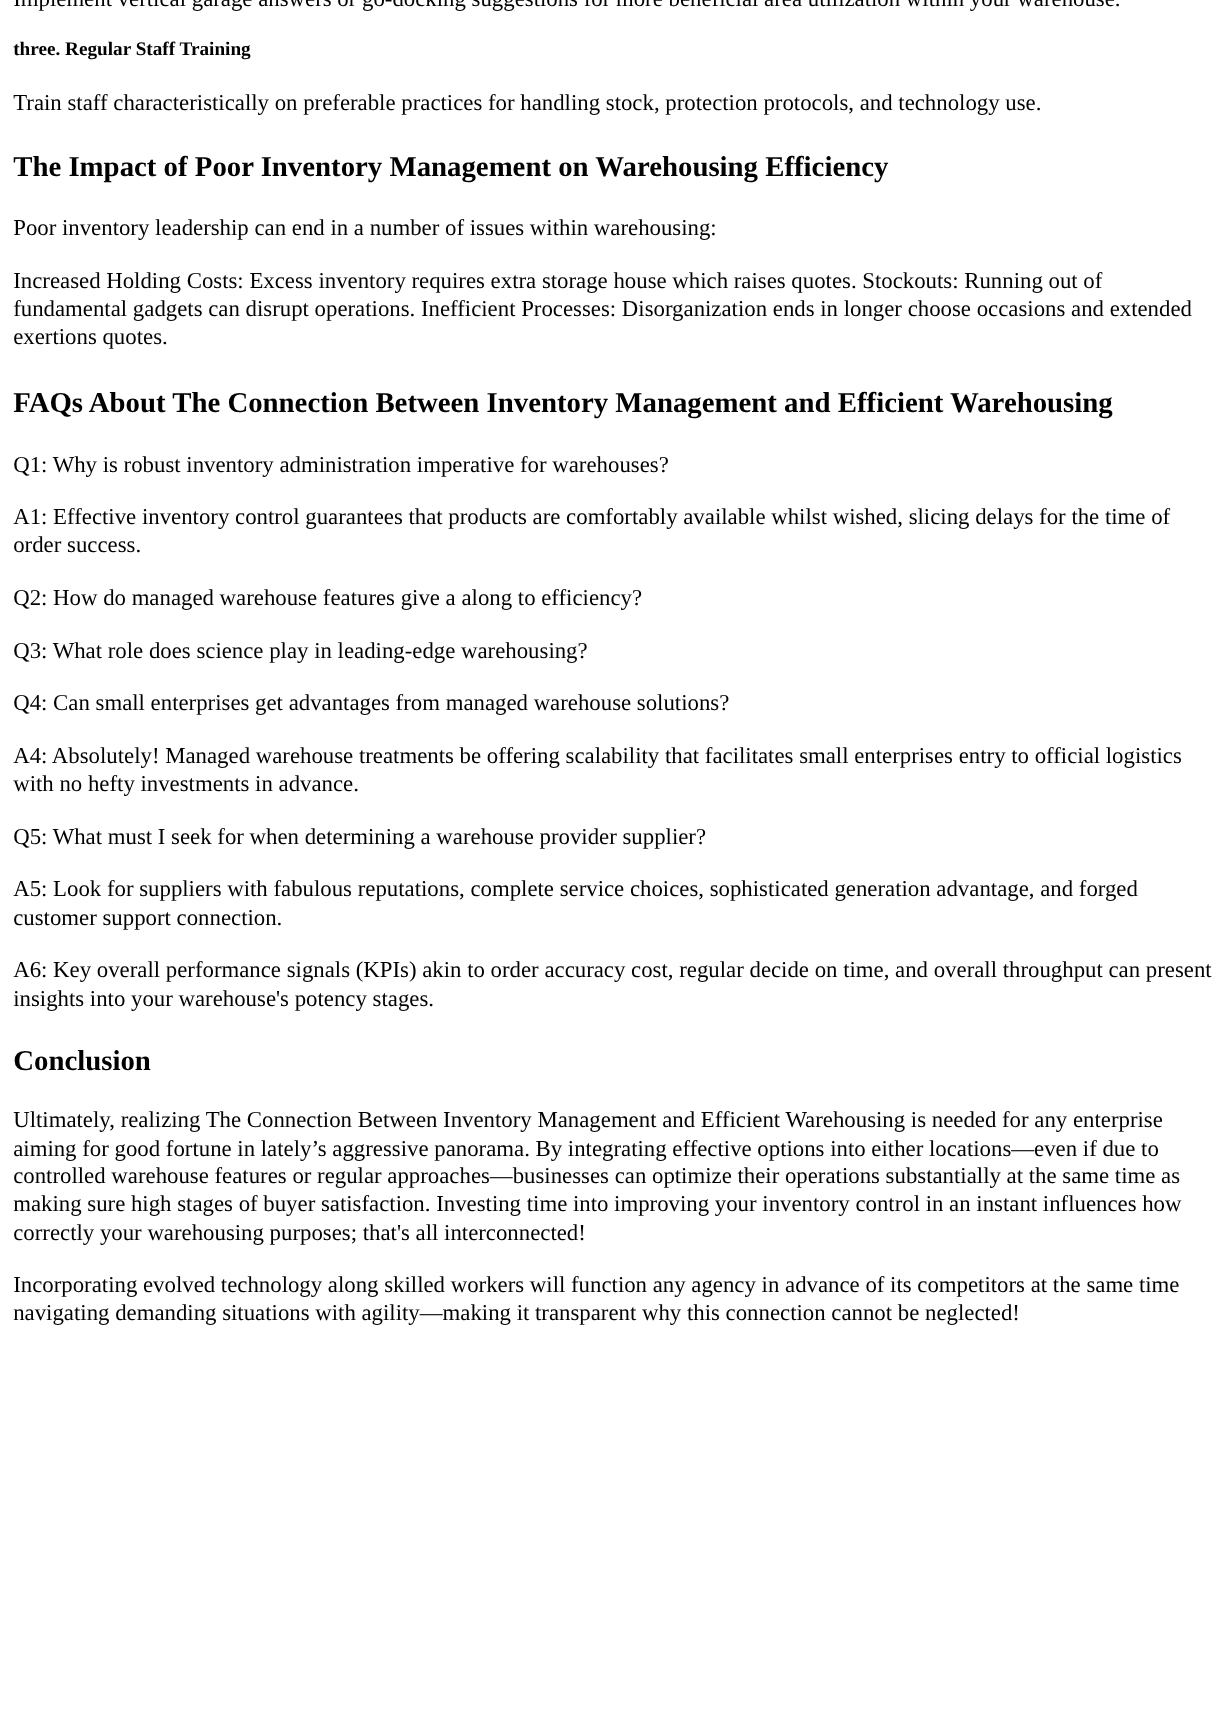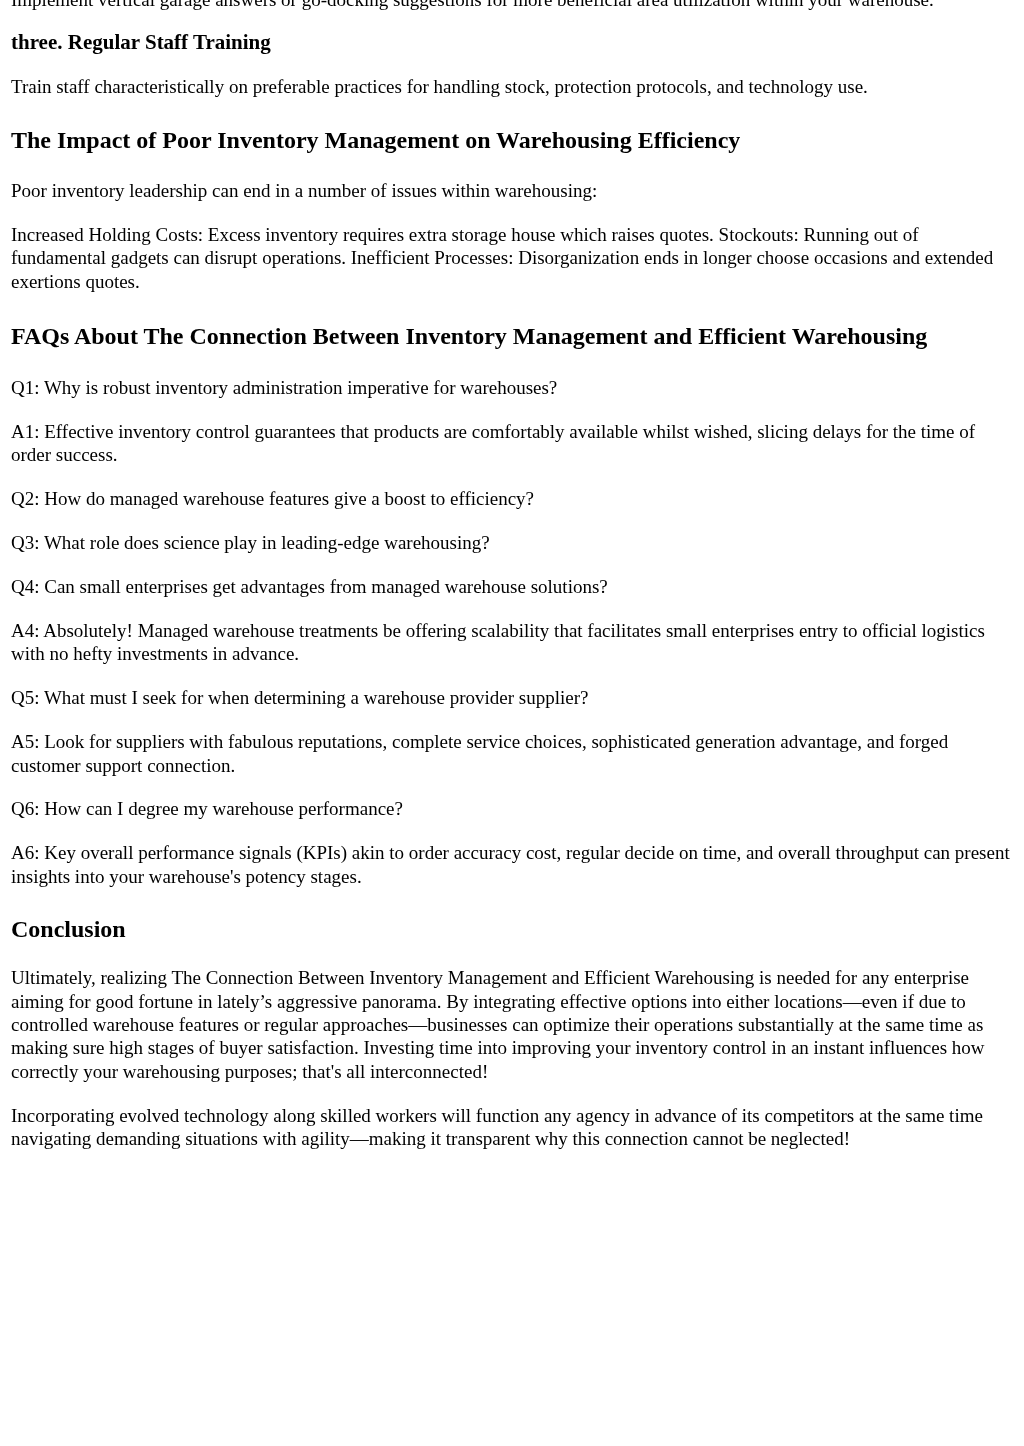--- a/index.html
+++ b/index.html
@@ -18,21 +18,21 @@
     }
     .article {
       padding: 0 10px 0 11px;
       position: relative;
       top: -12px;
     }
     p {
       margin: 0 0 20.5px 0;
     }
     h3 {
-      font-size: 21px;
+      font-size: 16px;
       font-weight: bold;
       margin: 0 0 20px 0;
       line-height: 26px;
     }
     h2 {
       font-size: 24px;
       font-weight: bold;
       line-height: 34px;
       margin: 24px 0 22px 0;
     }
@@ -68,31 +68,30 @@
     <p>Poor inventory leadership can end in a number of issues within warehousing:</p>
     <p>Increased Holding Costs: Excess inventory requires extra storage house which raises quotes. Stockouts: Running out of fundamental gadgets can disrupt operations. Inefficient Processes: Disorganization ends in longer choose occasions and extended exertions quotes.</p>
   </section>
 
   <section>
     <h2 class="h-faq">FAQs About The Connection Between Inventory Management and Efficient Warehousing</h2>
 
     <p>Q1: Why is robust inventory administration imperative for warehouses?</p>
     <p>A1: Effective inventory control guarantees that products are comfortably available whilst wished, slicing delays for the time of order success.</p>
 
-    <p>Q2: How do managed warehouse features give a boost to efficiency?</p>
+    <p>Q2: How do managed warehouse features give a along to efficiency?</p>
 
     <p>Q3: What role does science play in leading-edge warehousing?</p>
 
     <p>Q4: Can small enterprises get advantages from managed warehouse solutions?</p>
     <p>A4: Absolutely! Managed warehouse treatments be offering scalability that facilitates small enterprises entry to official logistics with no hefty investments in advance.</p>
 
     <p>Q5: What must I seek for when determining a warehouse provider supplier?</p>
     <p>A5: Look for suppliers with fabulous reputations, complete service choices, sophisticated generation advantage, and forged customer support connection.</p>
 
-    <p>Q6: How can I degree my warehouse performance?</p>
     <p>A6: Key overall performance signals (KPIs) akin to order accuracy cost, regular decide on time, and overall throughput can present insights into your warehouse's potency stages.</p>
   </section>
 
   <section>
     <h2 class="h-conclusion">Conclusion</h2>
     <p>Ultimately, realizing The Connection Between Inventory Management and Efficient Warehousing is needed for any enterprise aiming for good fortune in lately’s aggressive panorama. By integrating effective options into either locations—even if due to controlled warehouse features or regular approaches—businesses can optimize their operations substantially at the same time as making sure high stages of buyer satisfaction. Investing time into improving your inventory control in an instant influences how correctly your warehousing purposes; that's all interconnected!</p>
     <p>Incorporating evolved technology along skilled workers will function any agency in advance of its competitors at the same time navigating demanding situations with agility—making it transparent why this connection cannot be neglected!</p>
   </section>
 
 </div>

